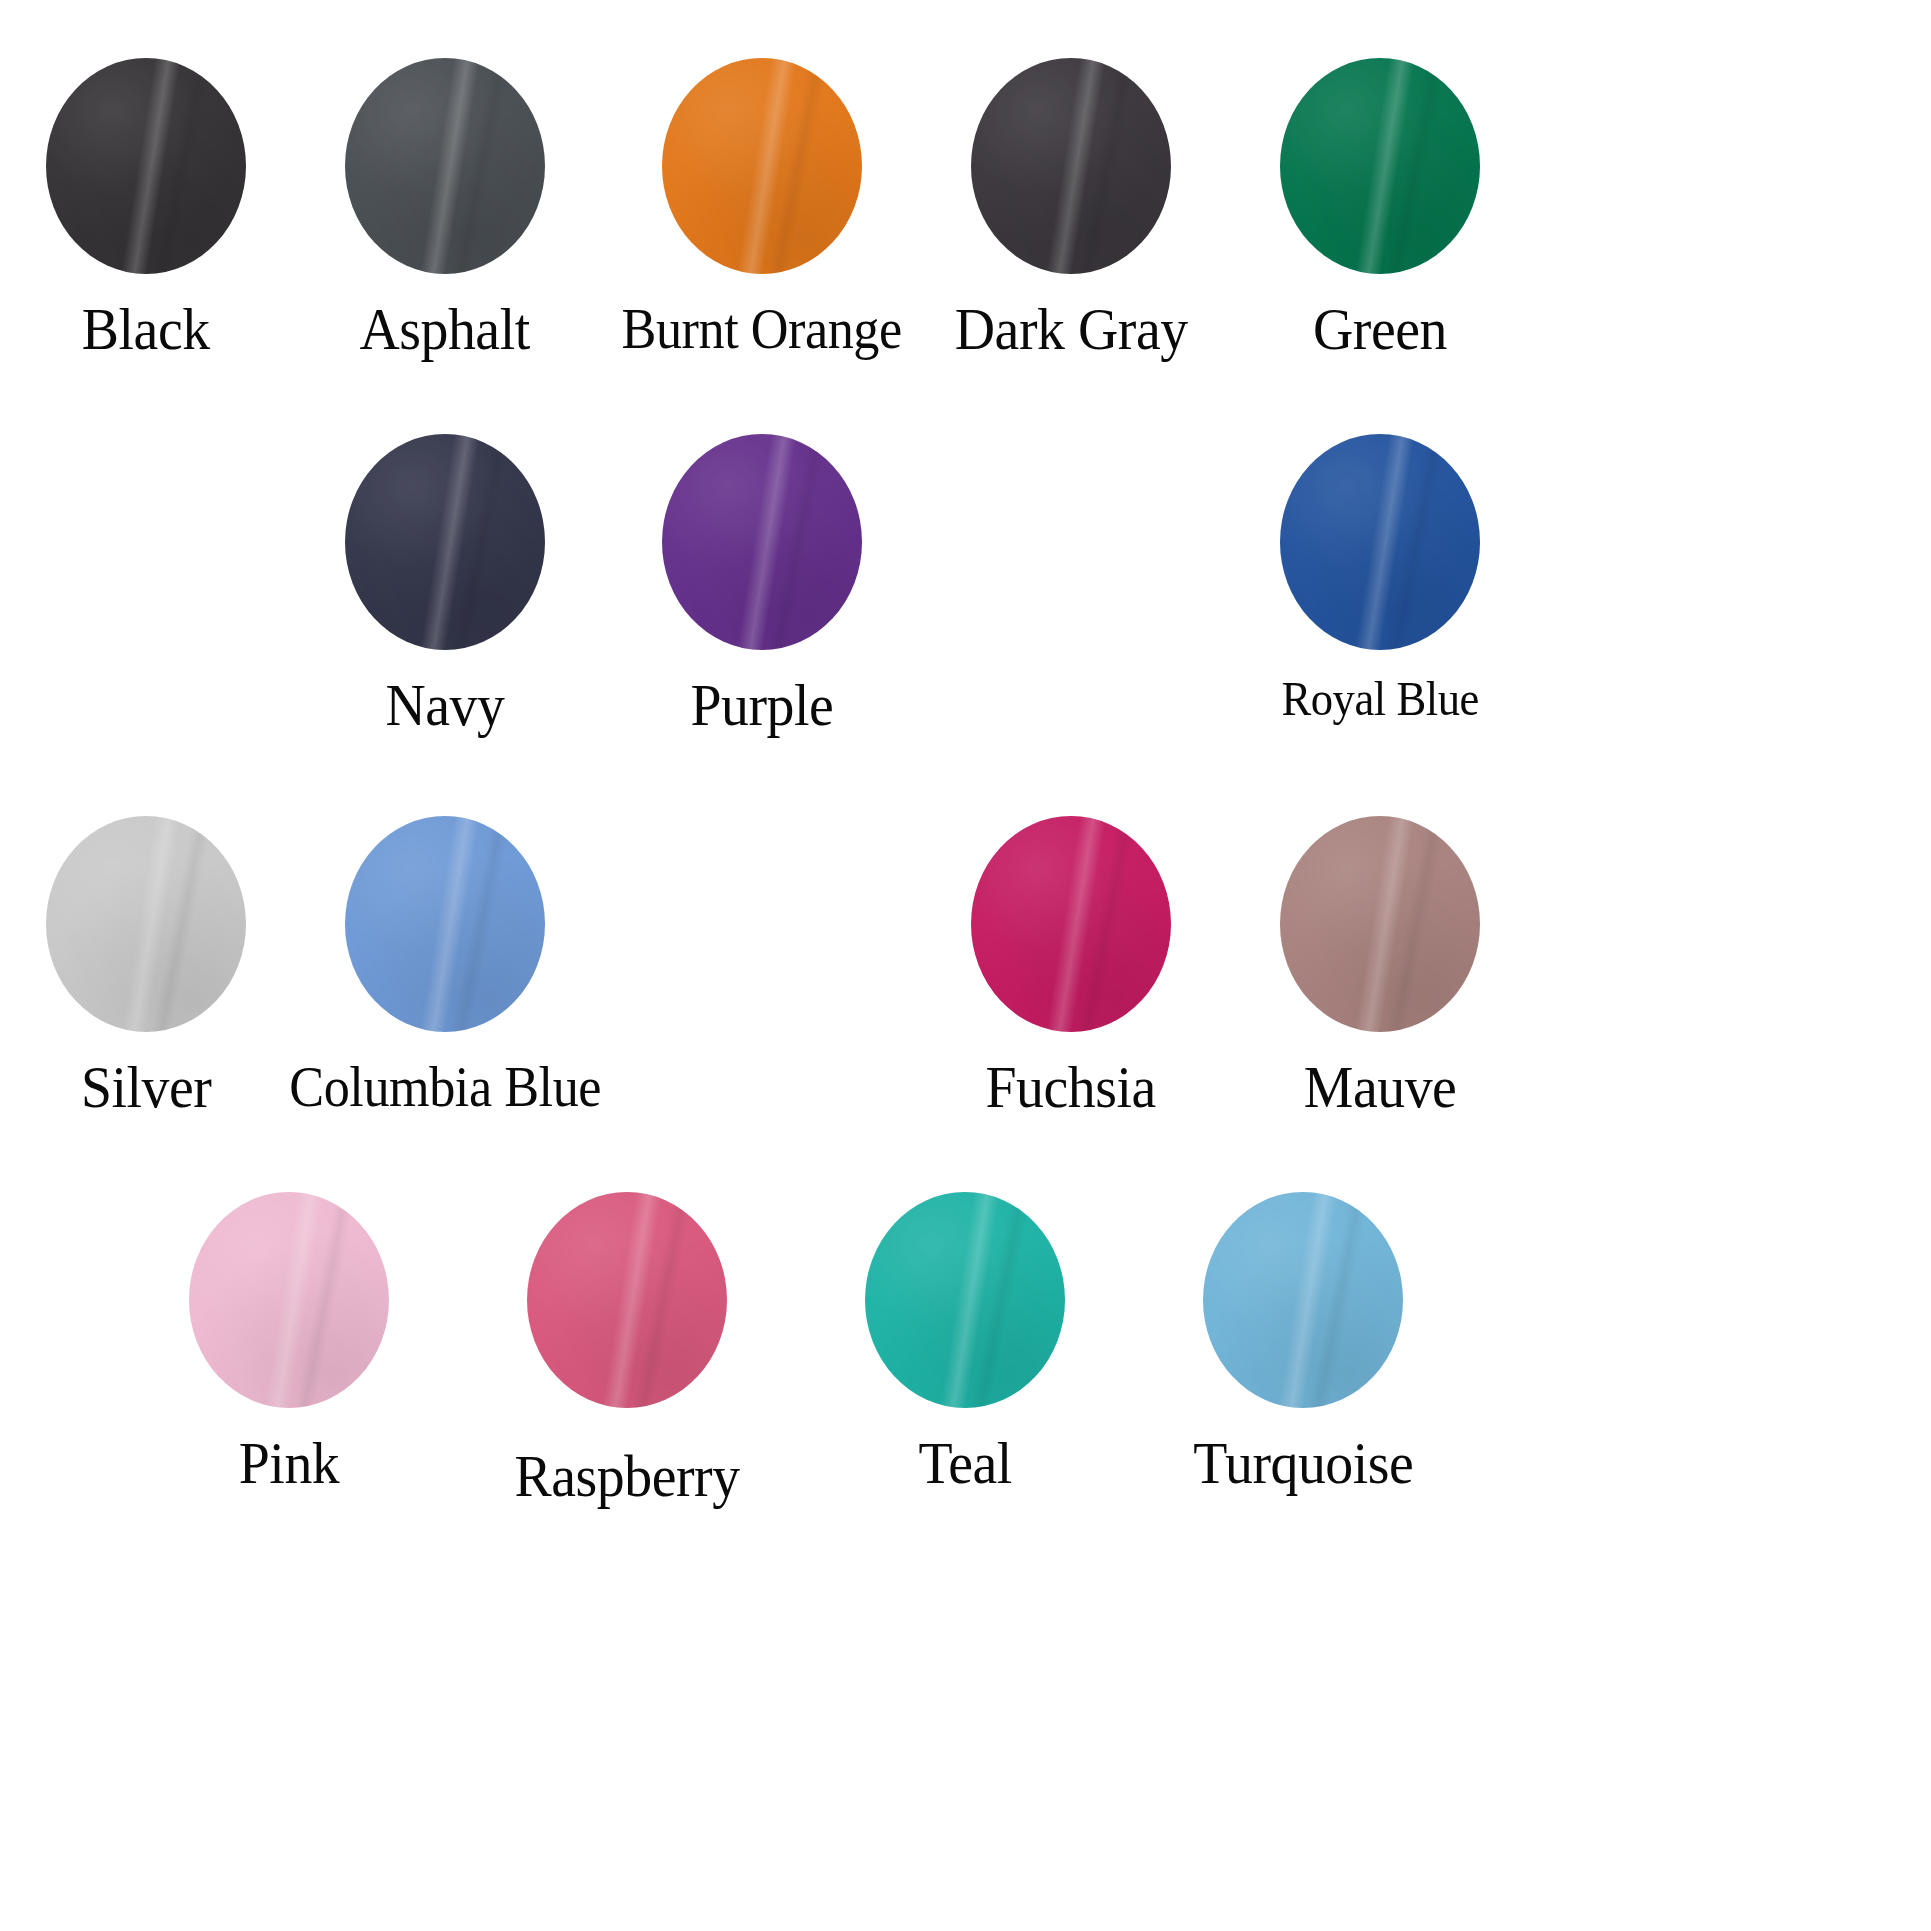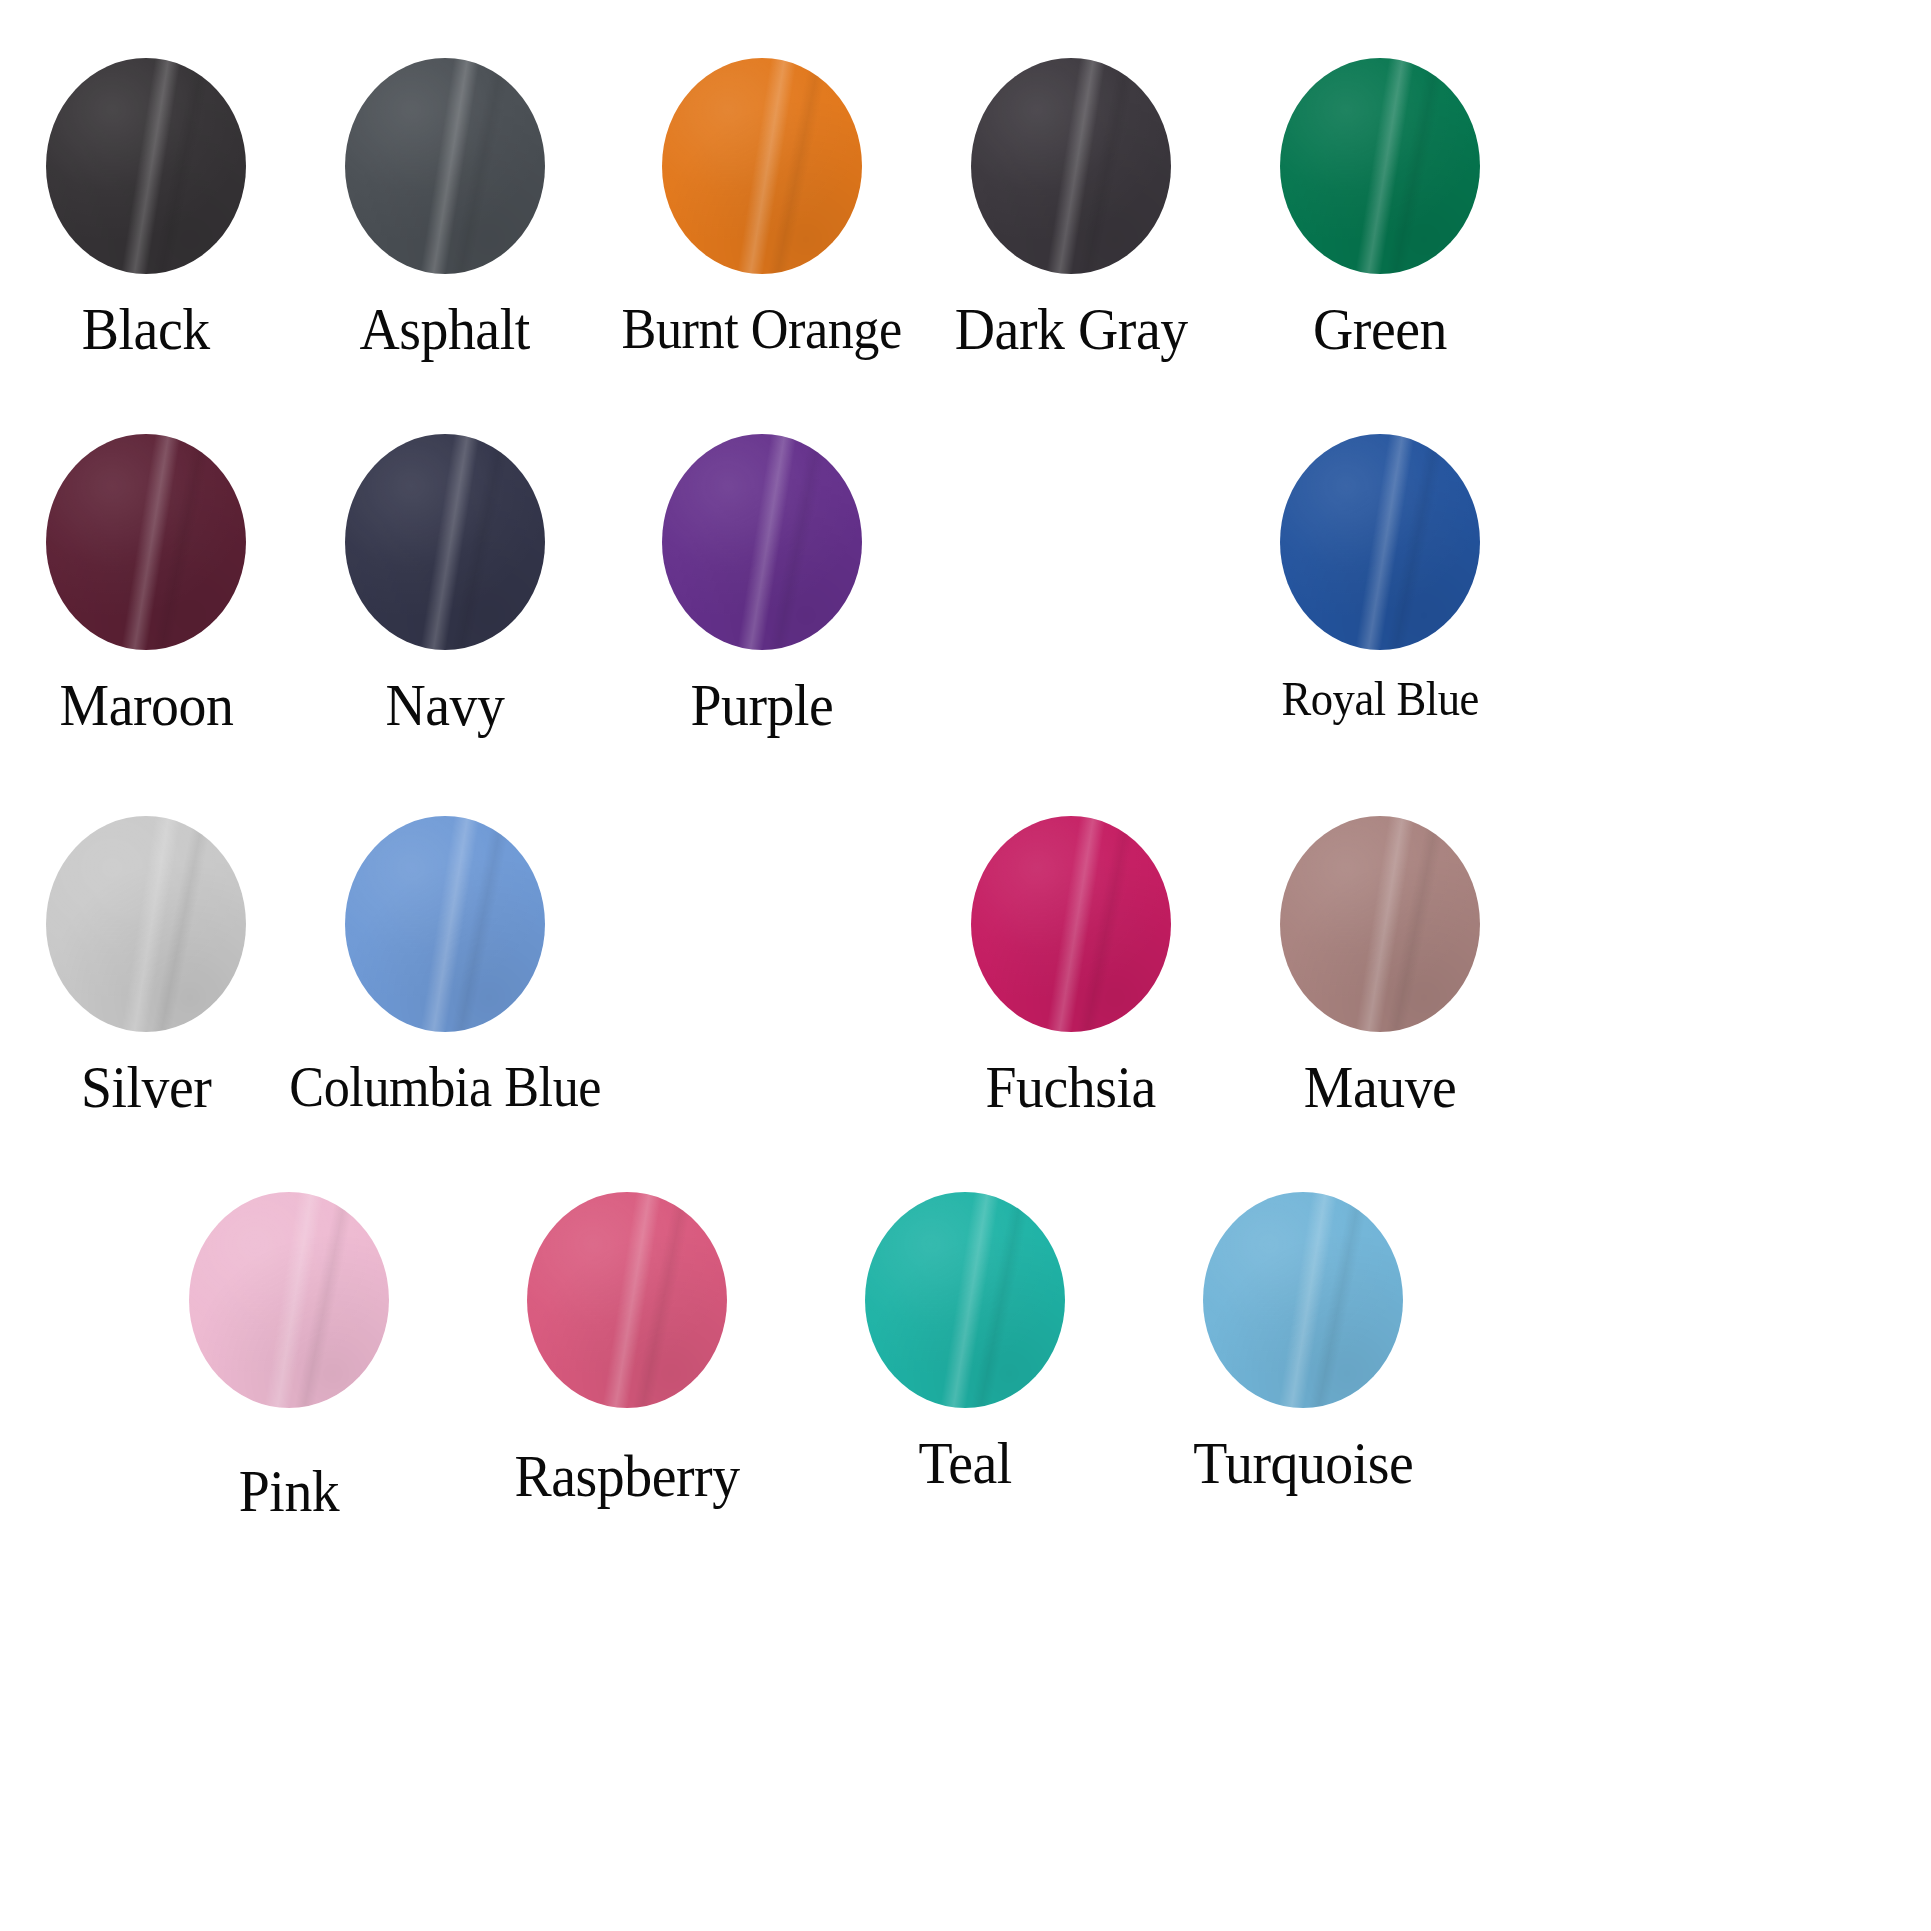--- a/index.html
+++ b/index.html
@@ -128,28 +128,20 @@
       <div class="swatch-cell" style="left: 1234px;">
         <div class="swatch-disc" style="background-color: rgb(6, 118, 79);">
           <span class="shade"></span>
           <span class="fold"></span>
           <span class="fold2"></span>
         </div>
         <div class="swatch-label">Green</div>
       </div>
     </div>
     <div class="swatch-row" style="top: 434px;">
-      <div class="swatch-cell" style="left: 0px;">
-        <div class="swatch-disc" style="background-color: rgb(92, 33, 53);">
-          <span class="shade"></span>
-          <span class="fold"></span>
-          <span class="fold2"></span>
-        </div>
-        <div class="swatch-label">Maroon</div>
-      </div>
       <div class="swatch-cell" style="left: 299px;">
         <div class="swatch-disc" style="background-color: rgb(52, 54, 75);">
           <span class="shade"></span>
           <span class="fold"></span>
           <span class="fold2"></span>
         </div>
         <div class="swatch-label">Navy</div>
       </div>
       <div class="swatch-cell" style="left: 616px;">
         <div class="swatch-disc" style="background-color: rgb(101, 49, 140);">
@@ -196,21 +188,21 @@
       <div class="swatch-cell" style="left: 1234px; align-items: center;">
         <div class="swatch-disc" style="background-color: rgb(169, 131, 127);">
           <span class="shade"></span>
           <span class="fold"></span>
           <span class="fold2"></span>
         </div>
         <div class="swatch-label">Mauve</div>
       </div>
     </div>
     <div class="swatch-row" style="top: 1192px;">
-      <div class="swatch-cell" style="left: 143px; gap: 28px;">
+      <div class="swatch-cell" style="left: 143px;">
         <div class="swatch-disc" style="background-color: rgb(238, 186, 210);">
           <span class="shade"></span>
           <span class="fold"></span>
           <span class="fold2"></span>
         </div>
         <div class="swatch-label">Pink</div>
       </div>
       <div class="swatch-cell" style="left: 481px; gap: 13px;">
         <div class="swatch-disc" style="background-color: rgb(217, 90, 126);">
           <span class="shade"></span>

